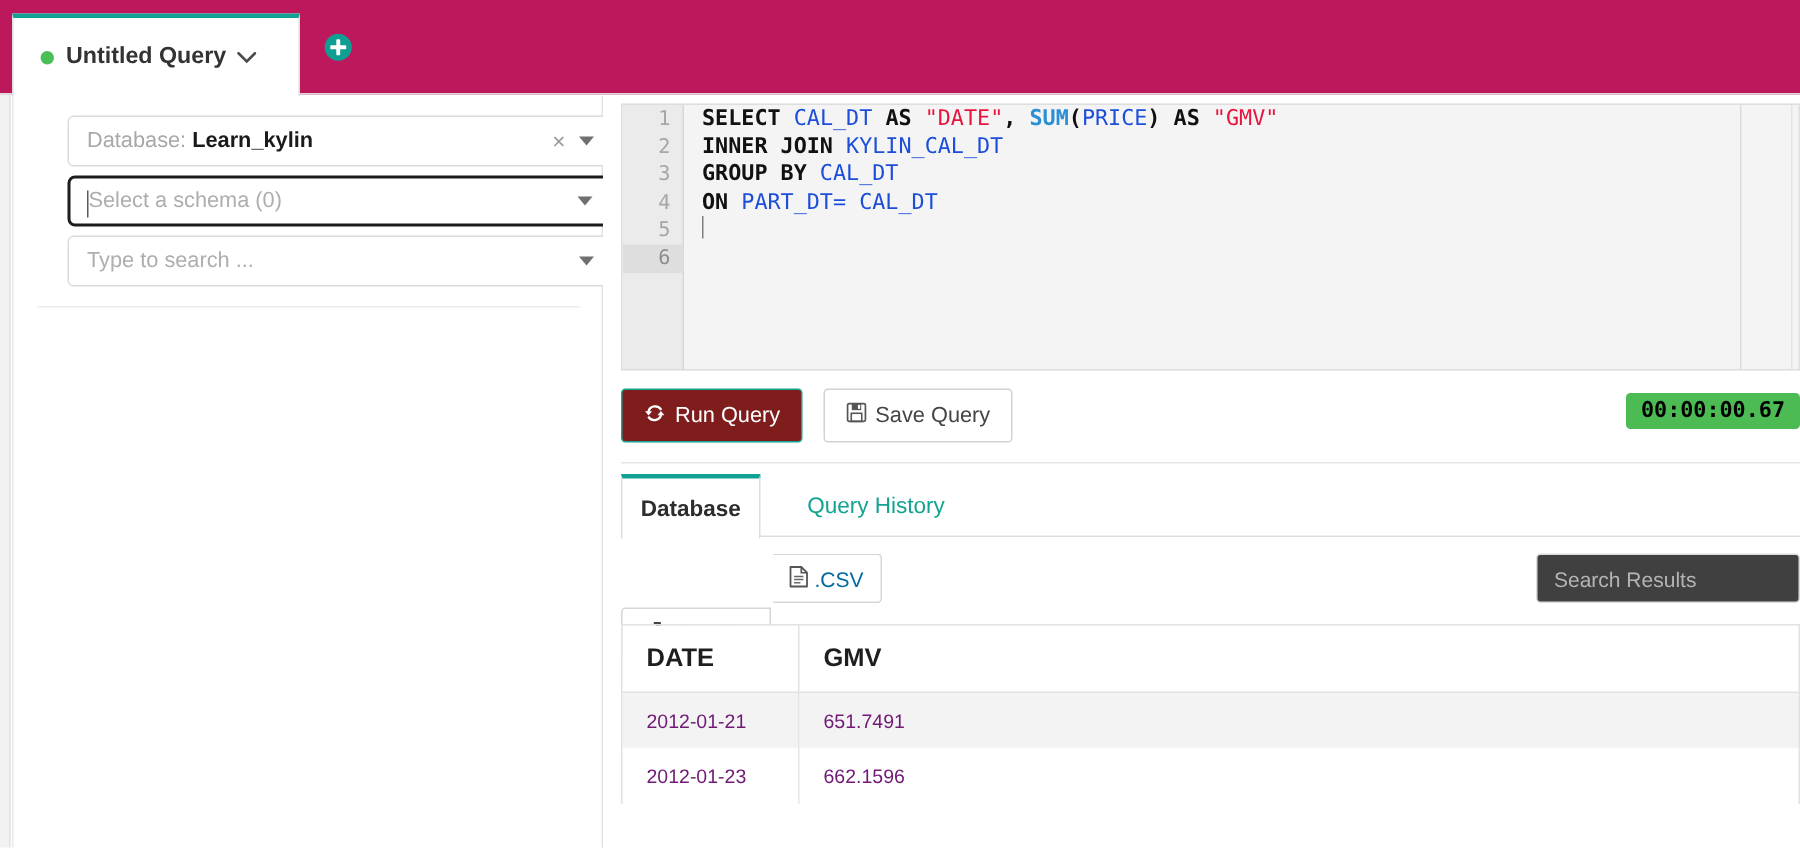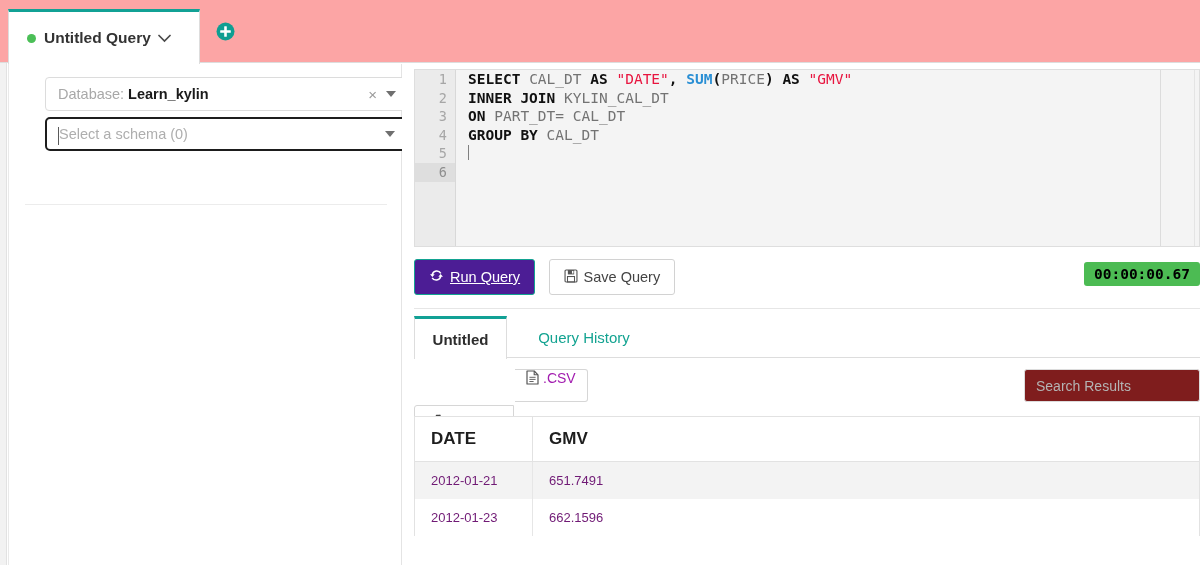--- a/index.html
+++ b/index.html
@@ -8,21 +8,21 @@
     width: 1200px; height: 565px;
     background: #ffffff;
     font-family: "Liberation Sans", sans-serif;
     overflow: hidden;
   }
 
   
   #tabstrip {
     position: absolute; left: 0; top: 0;
     width: 1200px; height: 63px;
-    background: #fca5a5;
+    background: #be185d;
     border-bottom: 1px solid #dddddd;
   }
   #left-edge-strip {
     position: absolute; left: 0; top: 63px;
     width: 7px; height: 502px;
     background: #f2f2f2;
     border-right: 1px solid #e2e2e2;
   }
   .tab {
     position: absolute;
@@ -127,21 +127,21 @@
   #editor-code {
     position: absolute; left: 42px; top: 0;
     right: 0; height: 100%;
     padding-left: 11px;
   }
   .code-line {
     height: 18.6px; line-height: 18.6px;
     font-size: 14.5px; white-space: pre;
   }
   .kw  { color: #111111; font-weight: bold; }
-  .id  { color: #737373; }
+  .id  { color: #1d4ed8; }
   .str { color: #e8153f; }
   .fn  { color: #2a8fd4; font-weight: bold; }
   .punc{ color: #111111; font-weight: bold; }
   #code-cursor {
     display: inline-block; width: 1px; height: 15px;
     background: #808080; vertical-align: -2px;
   }
   #editor-ruler {
     position: absolute; top: 0; left: 745px;
     width: 1px; height: 100%; background: #dcdcdc;
@@ -157,21 +157,21 @@
     position: absolute; left: 12px; top: 195px;
     width: 786px; height: 38px;
   }
   .btn {
     display: inline-flex; align-items: center; gap: 6px;
     height: 36px; padding: 0 14px;
     border-radius: 3px; font-size: 14.5px;
     cursor: pointer; vertical-align: top;
   }
   #run-query-button {
-    background: #4c1d95; color: #ffffff; border: 1px solid #13a391; text-decoration: underline;
+    background: #7f1d1d; color: #ffffff; border: 1px solid #13a391;
   }
   #save-query-button {
     background: #ffffff; color: #444444; border: 1px solid #d2d2d2;
     margin-left: 9px;
   }
   #query-timer {
     position: absolute; right: 0; top: 3px;
     background: #4cbb53; color: #000000;
     font-size: 14.5px; font-weight: bold;
     padding: 4px 10px; border-radius: 3px;
@@ -214,32 +214,32 @@
     position: absolute; left: 0; top: 0;
     height: 33px; padding: 0 11px;
     display: inline-flex; align-items: center; gap: 5px;
     background: #ffffff; border: 1px solid #d6d6d6;
     border-radius: 3px 0 0 3px;
     font-size: 14px; color: #3a3a3a; cursor: pointer; margin-top: 36px;
   }
   #csv-button {
     position: absolute; left: 101px; top: 0;
     height: 33px; padding: 0 11px;
-    display: inline-flex; gap: 4px;
+    display: inline-flex; align-items: center; gap: 4px;
     background: #ffffff; border: 1px solid #d6d6d6;
     border-left: none; border-radius: 0 3px 3px 0;
-    font-size: 14px; color: #a21caf; cursor: pointer;
+    font-size: 14px; color: #0369a1; cursor: pointer;
   }
   #search-results-input {
     position: absolute; right: 0; top: 0;
     width: 176px; height: 33px;
     border: 1px solid #dcdcdc; border-radius: 3px;
     padding: 0 11px; font-size: 14px; color: #8d8d8d;
     font-family: "Liberation Sans", sans-serif;
-    background: #7f1d1d; outline: none;
+    background: #404040; outline: none;
   }
   #search-results-input::placeholder { color: #b4b4b4; }
 
   
   #results-table {
     position: absolute; left: 12px; top: 352px;
     width: 786px;
     border-collapse: collapse;
     table-layout: fixed;
   }
@@ -298,40 +298,45 @@
     <span class="caret"></span>
   </div>
 
   <div class="select-box" id="select-schema">
     <span class="text-caret"></span>
     <span class="sel-placeholder">Select a schema (0)</span>
     <span class="sel-spacer"></span>
     <span class="caret"></span>
   </div>
 
+  <div class="select-box" id="select-table">
+    <span class="sel-placeholder">Type to search ...</span>
+    <span class="sel-spacer"></span>
+    <span class="caret"></span>
+  </div>
 
   <div id="sidebar-divider"></div>
 </div>
 
 <div id="rightpane">
 
   <div id="sql-editor">
     <div id="editor-gutter">
         <div class="gutter-num">1</div>
         <div class="gutter-num">2</div>
         <div class="gutter-num">3</div>
         <div class="gutter-num">4</div>
         <div class="gutter-num">5</div>
         <div class="gutter-num active">6</div>
       </div>
     <div id="editor-code">
         <div class="code-line"><span class="kw">SELECT</span><span class="id"> </span><span class="id">CAL_DT</span><span class="id"> </span><span class="kw">AS</span><span class="id"> </span><span class="str">"DATE"</span><span class="punc">, </span><span class="fn">SUM</span><span class="punc">(</span><span class="id">PRICE</span><span class="punc">)</span><span class="id"> </span><span class="kw">AS</span><span class="id"> </span><span class="str">"GMV"</span></div>
         <div class="code-line"><span class="kw">INNER JOIN</span><span class="id"> </span><span class="id">KYLIN_CAL_DT</span></div>
+        <div class="code-line"><span class="kw">GROUP BY</span><span class="id"> </span><span class="id">CAL_DT</span></div>
         <div class="code-line"><span class="kw">ON</span><span class="id"> </span><span class="id">PART_DT=</span><span class="id"> </span><span class="id">CAL_DT</span></div>
-        <div class="code-line"><span class="kw">GROUP BY</span><span class="id"> </span><span class="id">CAL_DT</span></div>
         <div class="code-line"><span id="code-cursor"></span></div>
       </div>
     <div id="editor-ruler"></div>
     <div id="editor-scroll-hint"></div>
   </div>
 
   <div id="action-row">
     <div class="btn" id="run-query-button">
       <span>
         <svg width="15" height="15" viewBox="0 0 16 16" aria-hidden="true">
@@ -350,21 +355,21 @@
           <rect x="4" y="8.6" width="8" height="6.2" fill="none" stroke="#555" stroke-width="1.2"></rect>
         </svg>
       </span>
       <span>Save Query</span>
     </div>
     <div id="query-timer">00:00:00.67</div>
   </div>
 
   <div id="results-tabbar">
     <div class="rtab" id="tab-results">
-      <span>Untitled</span>
+      <span>Database</span>
     </div>
     <div class="rtab" id="tab-query-history">
       <span>Query History</span>
     </div>
   </div>
 
   <div id="results-toolbar">
     <div id="visualize-button">
       <span>
         <svg width="15" height="13" viewBox="0 0 16 14" aria-hidden="true">

